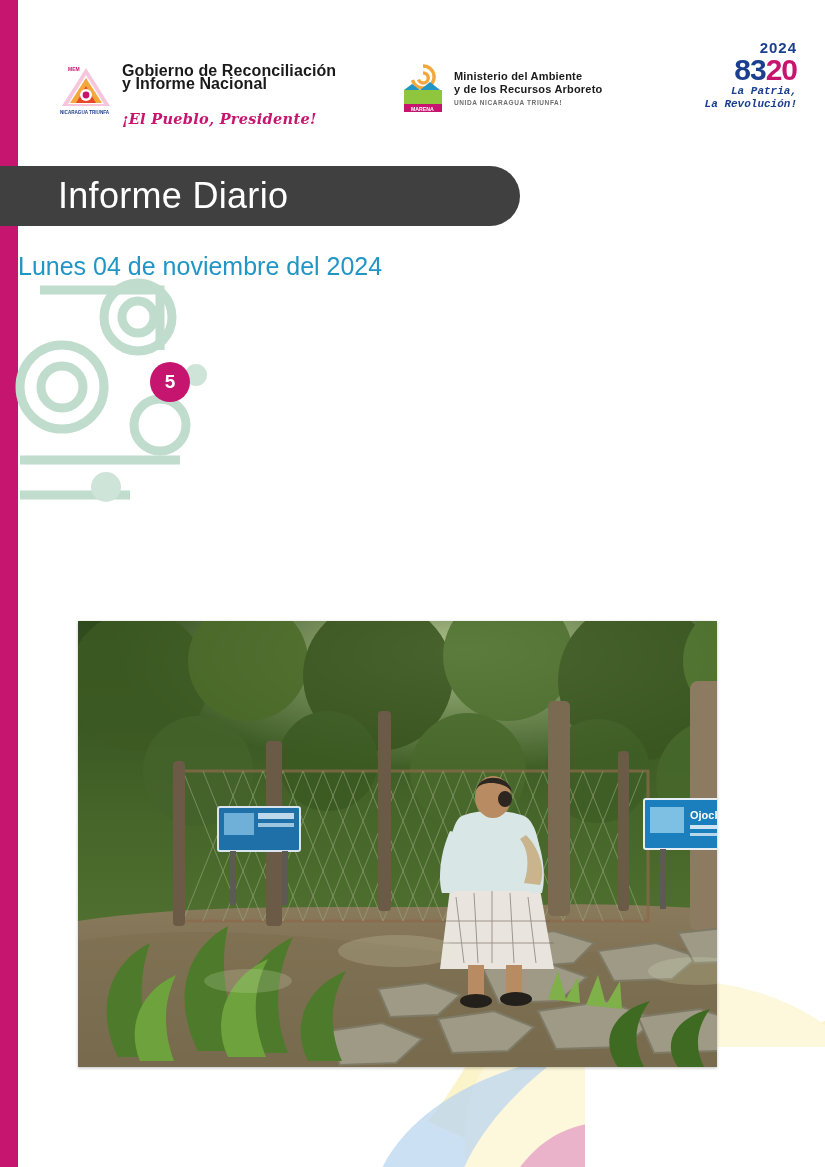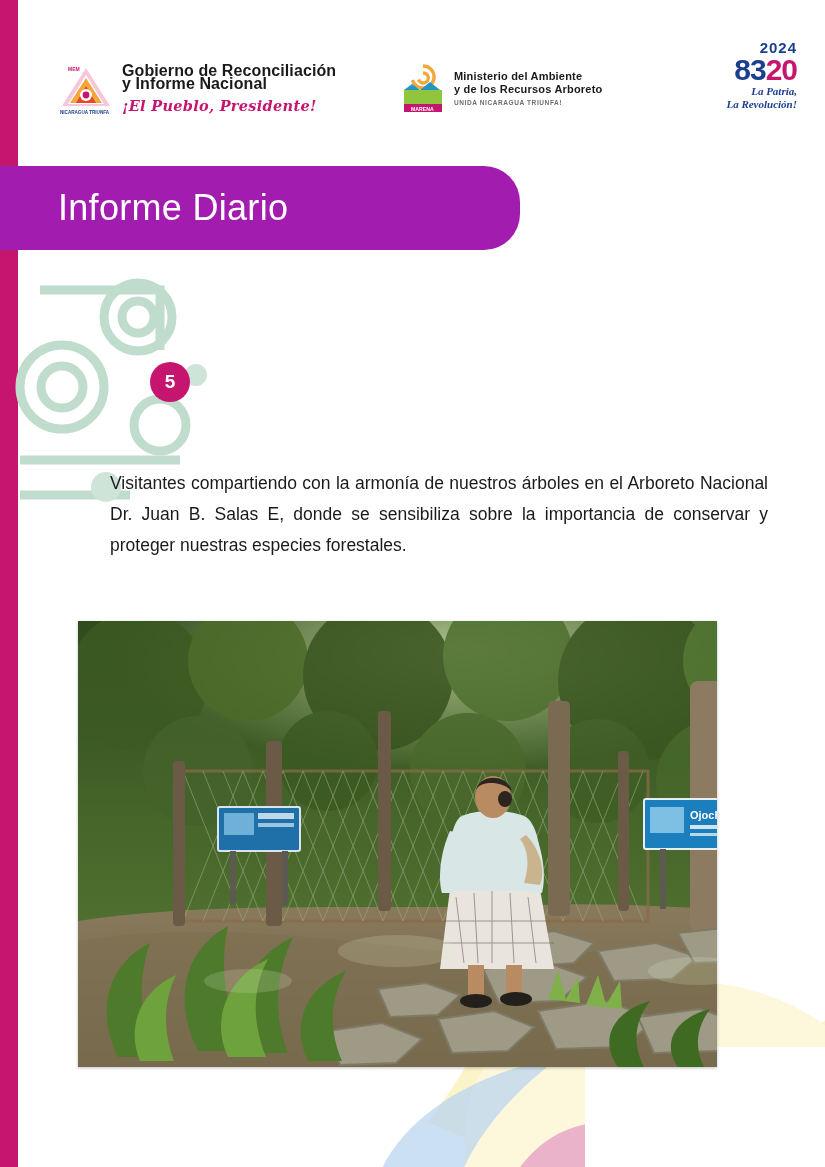--- a/index.html
+++ b/index.html
@@ -132,21 +132,21 @@
     color: #1a1a1a;
     line-height: 13px;
     letter-spacing: .1px;
   }
   .gob-script {
     font-family: "DejaVu Serif", serif;
     font-style: italic;
     font-weight: bold;
     font-size: 14.5px;
     color: #c6156f;
-    margin-top: 7px;
+    margin-top: 20px;
     letter-spacing: .3px;
   }
 
   .logo-marena {
     position: absolute;
     left: 400px;
     top: 60px;
     display: flex;
     align-items: flex-start;
   }
@@ -190,37 +190,37 @@
   }
   .num4519 {
     font-size: 30px;
     font-weight: bold;
     line-height: 28px;
     letter-spacing: -1px;
   }
   .n45 { color: #1b3f8f; }
   .n19 { color: #c6156f; }
   .script4519 {
-    font-family: Liberation Serif, serif;
+    font-family: Liberation Mono, monospace;
     font-style: italic;
     font-weight: bold;
     font-size: 11px;
     color: #1b3f8f;
     line-height: 12px;
     margin-top: 1px;
   }
 
   
   .title-banner {
     position: absolute;
     left: 0;
     top: 166px;
     width: 520px;
-    height: 84px;
-    background: #a21caf;
+    height: 60px;
+    background: #404040;
     border-radius: 0 36px 36px 0;
     z-index: 12;
     display: flex;
     align-items: center;
   }
   .title-banner-text {
     color: #ffffff;
     font-size: 36px;
     font-weight: normal;
     padding-left: 58px;
@@ -373,26 +373,26 @@
         <span class="n45">83</span><span class="n19">20</span>
       </div>
       <div class="script4519">La Patria,</div>
       <div class="script4519 pink">La Revolución!</div>
     </div>
   </div>
 
   <div class="title-banner">
     <span class="title-banner-text">Informe Diario</span>
   </div>
+  <div class="date-line">Lunes 04 de noviembre del 2024</div>
 
   <div class="section-head">
     <div class="section-bullet">5</div>
   </div>
 
-  <div class="body-text">Visitantes compartiendo con la armonía de nuestros árboles en el Arboreto Nacional Dr. Juan B. Salas E, donde se sensibiliza sobre la importancia de conservar y proteger nuestras especies forestales.</div>
 
   <div class="photo-frame">
     <svg class="photo-svg" width="702" height="446" viewBox="0 0 702 446" preserveAspectRatio="xMidYMid slice">
       <defs>
         <linearGradient id="canopy" x1="0" y1="0" x2="0" y2="1">
           <stop offset="0%" stop-color="#2f4a1c"></stop>
           <stop offset="45%" stop-color="#46662a"></stop>
           <stop offset="100%" stop-color="#5d7d38"></stop>
         </linearGradient>
         <linearGradient id="ground" x1="0" y1="0" x2="0" y2="1">

